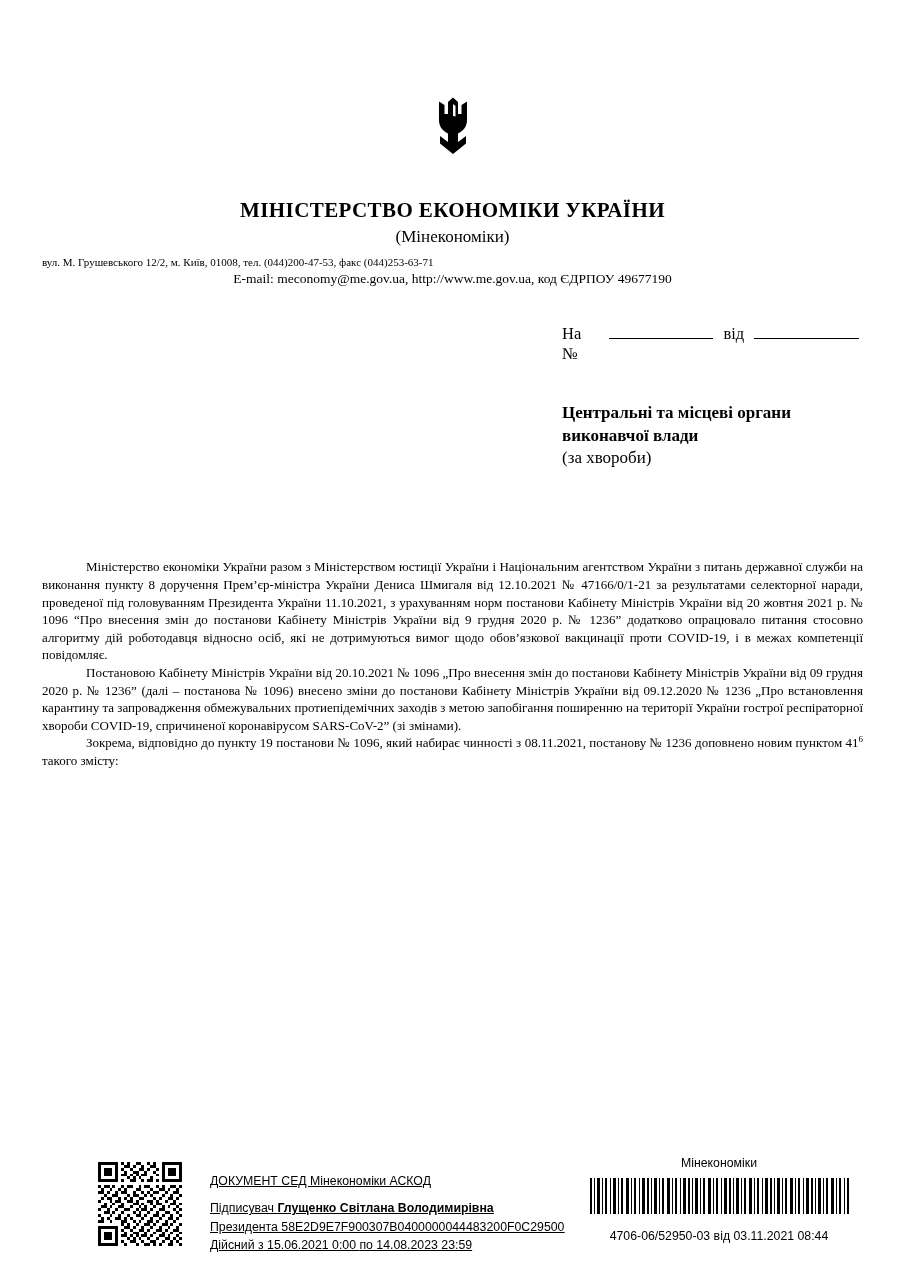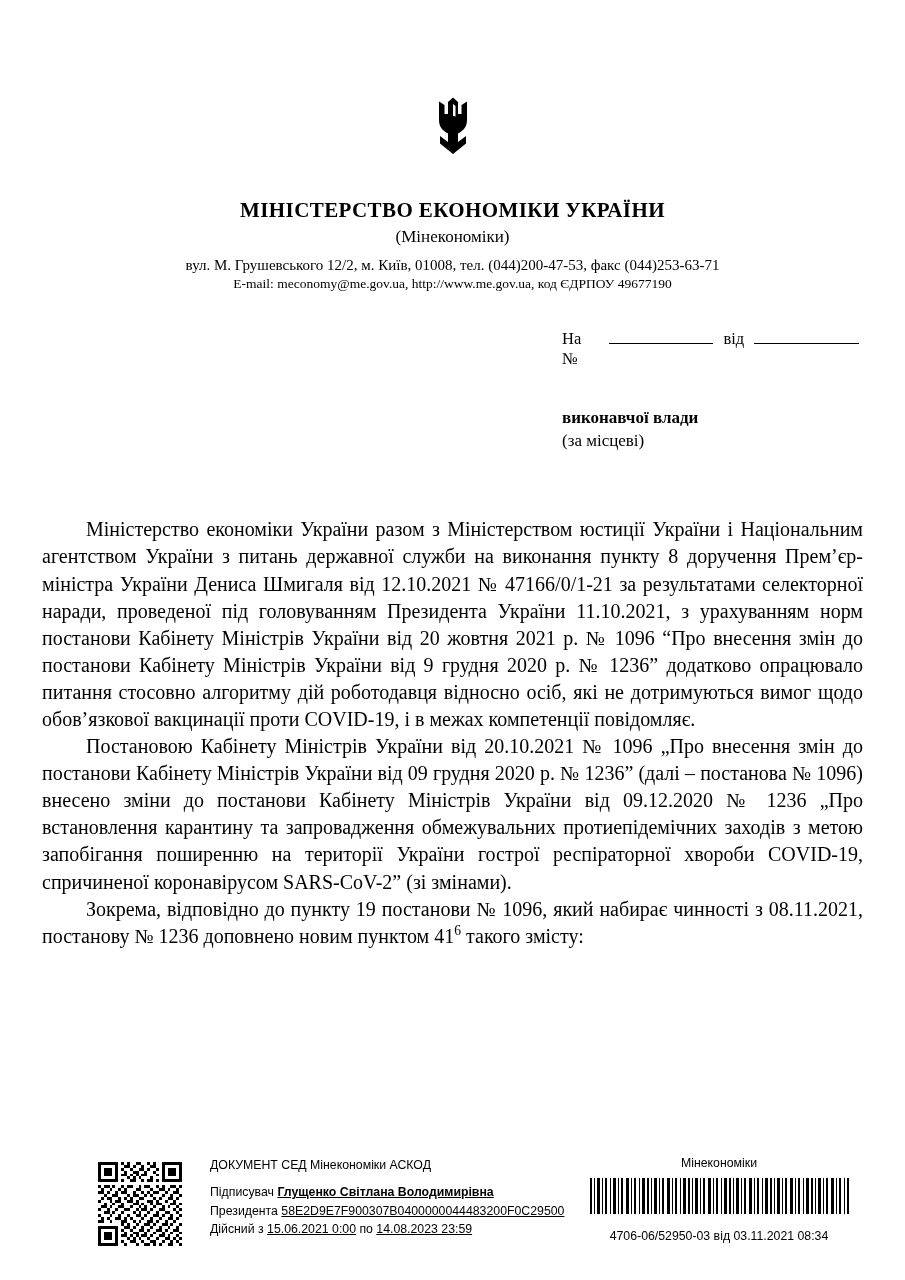--- a/index.html
+++ b/index.html
@@ -42,22 +42,21 @@
     letter-spacing: 0.4px;
     margin-top: 28px;
   }
   .org-sub {
     text-align: center;
     font-weight: normal;
     font-size: 17px;
     margin-top: 4px;
   }
   .org-addr {
-    text-align: center;
-    font-size: 15px;
+    font-size: 11px;
     margin-top: 8px;
     line-height: 1.35;
   }
   .org-addr2 {
     text-align: center;
     font-size: 13.5px;
     line-height: 1.35;
   }
 
   
@@ -87,22 +86,22 @@
   }
   .addressee .bold {
     font-weight: bold;
   }
   .addressee .plain {
     font-weight: normal;
   }
 
   
   .body-text {
-    margin-top: 64px;
-    font-size: 20px;
+    margin-top: 89px;
+    font-size: 13px;
     line-height: 1.355;
     text-align: justify;
   }
   .body-text p {
     margin: 0;
     text-indent: 44px;
   }
   .body-text p + p {
     margin-top: 0;
   }
@@ -129,25 +128,26 @@
   .qr {
     position: absolute;
     left: 56px;
     top: 6px;
     width: 84px;
     height: 84px;
   }
   .sign-block {
     position: absolute;
     left: 168px;
-    top: 0px;
+    top: 16px;
     font-family: "Liberation Sans", sans-serif;
     font-size: 12.3px;
     line-height: 1.5;
     white-space: nowrap;
+    text-decoration: underline;
   }
   .sign-block .sig-title {
     margin-bottom: 9px;
   }
   .sign-block .u {
     text-decoration: underline;
   }
   .sign-block .b {
     font-weight: bold;
     text-decoration: underline;
@@ -200,22 +200,23 @@
   <div class="org-addr2">E-mail: meconomy@me.gov.ua, http://www.me.gov.ua,  код  ЄДРПОУ 49677190</div>
 
   <div class="ref-line">
     <span>На  №</span>
     <span class="ref-rule"></span>
     <span>від</span>
     <span class="ref-rule"></span>
   </div>
 
   <div class="addressee">
+    <div class="bold">Центральні та місцеві органи</div>
     <div class="bold">виконавчої влади</div>
-    <div class="plain">(за місцеві)</div>
+    <div class="plain">(за хвороби)</div>
   </div>
 
   <div class="body-text">
     <p>Міністерство економіки України разом з Міністерством юстиції України і Національним агентством України з питань державної служби на виконання пункту 8 доручення Прем’єр-міністра України Дениса Шмигаля від 12.10.2021 № 47166/0/1-21 за результатами селекторної наради, проведеної під головуванням Президента України 11.10.2021, з урахуванням норм постанови Кабінету Міністрів України від 20 жовтня 2021 р. № 1096 “Про внесення змін до постанови Кабінету Міністрів України від 9 грудня 2020 р. № 1236” додатково опрацювало питання стосовно алгоритму дій роботодавця відносно осіб, які не дотримуються вимог щодо обов’язкової вакцинації проти COVID-19, і в межах компетенції повідомляє.</p>
     <p>Постановою Кабінету Міністрів України від 20.10.2021 № 1096 „Про внесення змін до постанови Кабінету Міністрів України від 09 грудня 2020 р. № 1236” (далі – постанова № 1096) внесено зміни до постанови Кабінету Міністрів України від 09.12.2020 № 1236 „Про встановлення карантину та запровадження обмежувальних протиепідемічних заходів з метою запобігання поширенню на території України гострої респіраторної хвороби COVID-19, спричиненої коронавірусом SARS-CoV-2” (зі змінами).</p>
     <p><span>Зокрема, відповідно до пункту 19 постанови № 1096, який набирає чинності з 08.11.2021, постанову № 1236 доповнено новим пунктом 41</span><sup>6</sup><span> такого змісту:</span></p>
   </div>
 
   <div class="footer">
     <div class="footer-inner">
@@ -539,19 +540,19 @@
               <rect x="230" y="0" width="3" height="36"></rect>
             <rect x="235" y="0" width="1" height="36"></rect>
               <rect x="238" y="0" width="2" height="36"></rect>
               <rect x="243" y="0" width="3" height="36"></rect>
             <rect x="248" y="0" width="1" height="36"></rect>
               <rect x="251" y="0" width="2" height="36"></rect>
               <rect x="256" y="0" width="1" height="36"></rect>
             <rect x="259" y="0" width="2" height="36"></rect>
           </g>
         </svg>
-        <div class="barcode-num">4706-06/52950-03 від 03.11.2021 08:34</div>
+        <div class="barcode-num">4706-06/52950-03 від 03.11.2021 08:44</div>
       </div>
 
     </div>
   </div>
 
 </div>
 
 </body></html>

